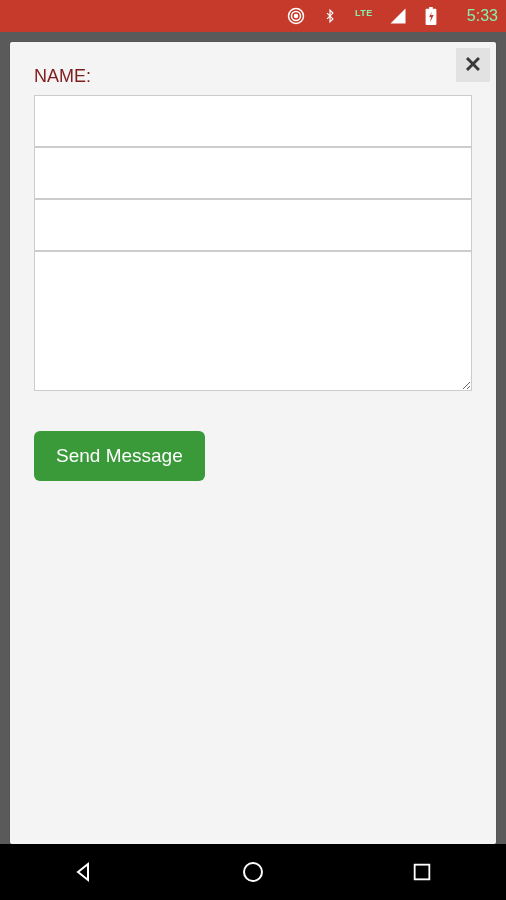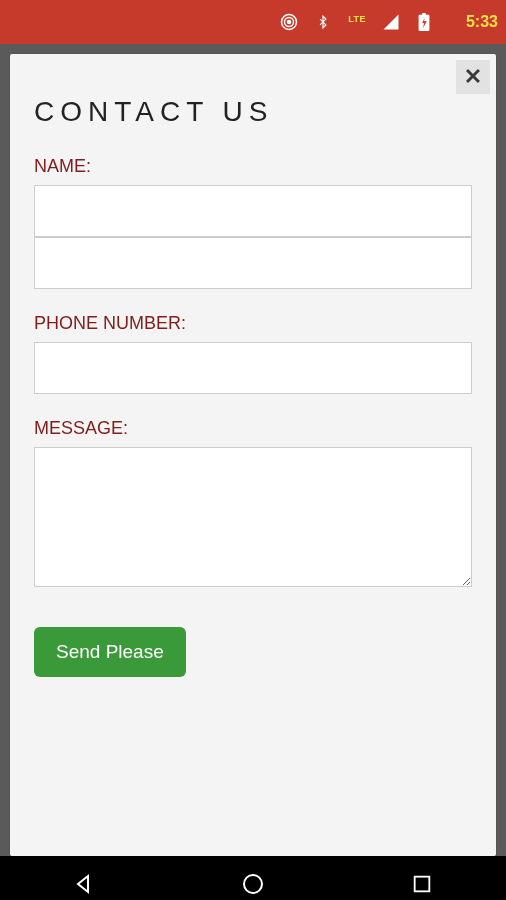--- a/index.html
+++ b/index.html
@@ -1,31 +1,31 @@
 <!DOCTYPE html>
 <html><head>
 <meta charset="utf-8">
 <style>
   * { box-sizing: border-box; margin: 0; padding: 0; }
   html, body { width: 506px; height: 900px; overflow: hidden; font-family: Arial, Helvetica, sans-serif; }
   body { background: #000; }
 
   .statusbar {
-    height: 44px;
+    height: 32px;
     background: #c53a2a;
     display: flex;
     align-items: center;
     justify-content: flex-end;
     padding: 0 8px;
-    color: #fde047;
+    color: #86efac;
     font-size: 16px;
     gap: 18px;
   }
   .statusbar .lte { font-size: 9px; font-weight: bold; letter-spacing: 0.5px; margin-right:-2px; margin-top:-6px;}
-  .statusbar .time { font-weight: 700; margin-left: 18px; }
+  .statusbar .time { font-weight: 400; margin-left: 12px; }
   .statusbar svg { display:block; }
 
   .app-area {
     position: relative;
     width: 506px;
     height: 812px;
     background: #5a5a5a;
   }
 
   .modal {
@@ -146,34 +146,31 @@
   </span>
   <span class="time">5:33</span>
 </div>
 
 <div class="app-area">
   <div class="modal">
     <div class="close-btn">
       <span>✕</span>
     </div>
 
-    <h1 class="modal-title">CONTACT US</h1>
 
     <label class="form-label">NAME:</label>
     <input class="text-input" type="text" value="" style="">
 
     <input class="text-input" type="text" value="" style="">
 
-    <label class="form-label">PHONE NUMBER:</label>
     <input class="text-input" type="text" value="" style="">
 
-    <label class="form-label">MESSAGE:</label>
     <textarea class="text-area" value="" style=""></textarea>
 
-    <button class="send-btn">Send Please</button>
+    <button class="send-btn">Send Message</button>
   </div>
 </div>
 
 <div class="navbar">
   <div class="nav-item">
     <svg width="24" height="24" viewBox="0 0 24 24" fill="none" stroke="#fff" stroke-width="2">
         <path d="M16 4 L6 12 L16 20 Z" fill="none"></path>
       </svg>
   </div>
   <div class="nav-item">

